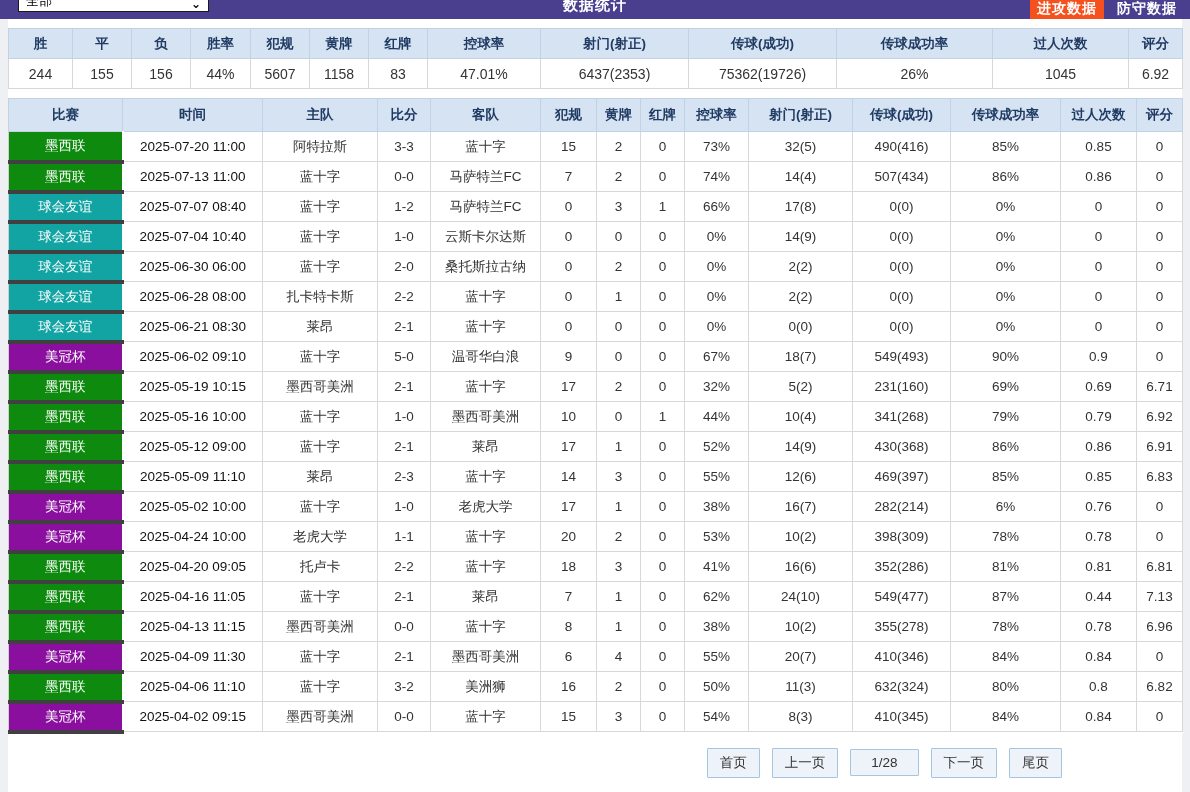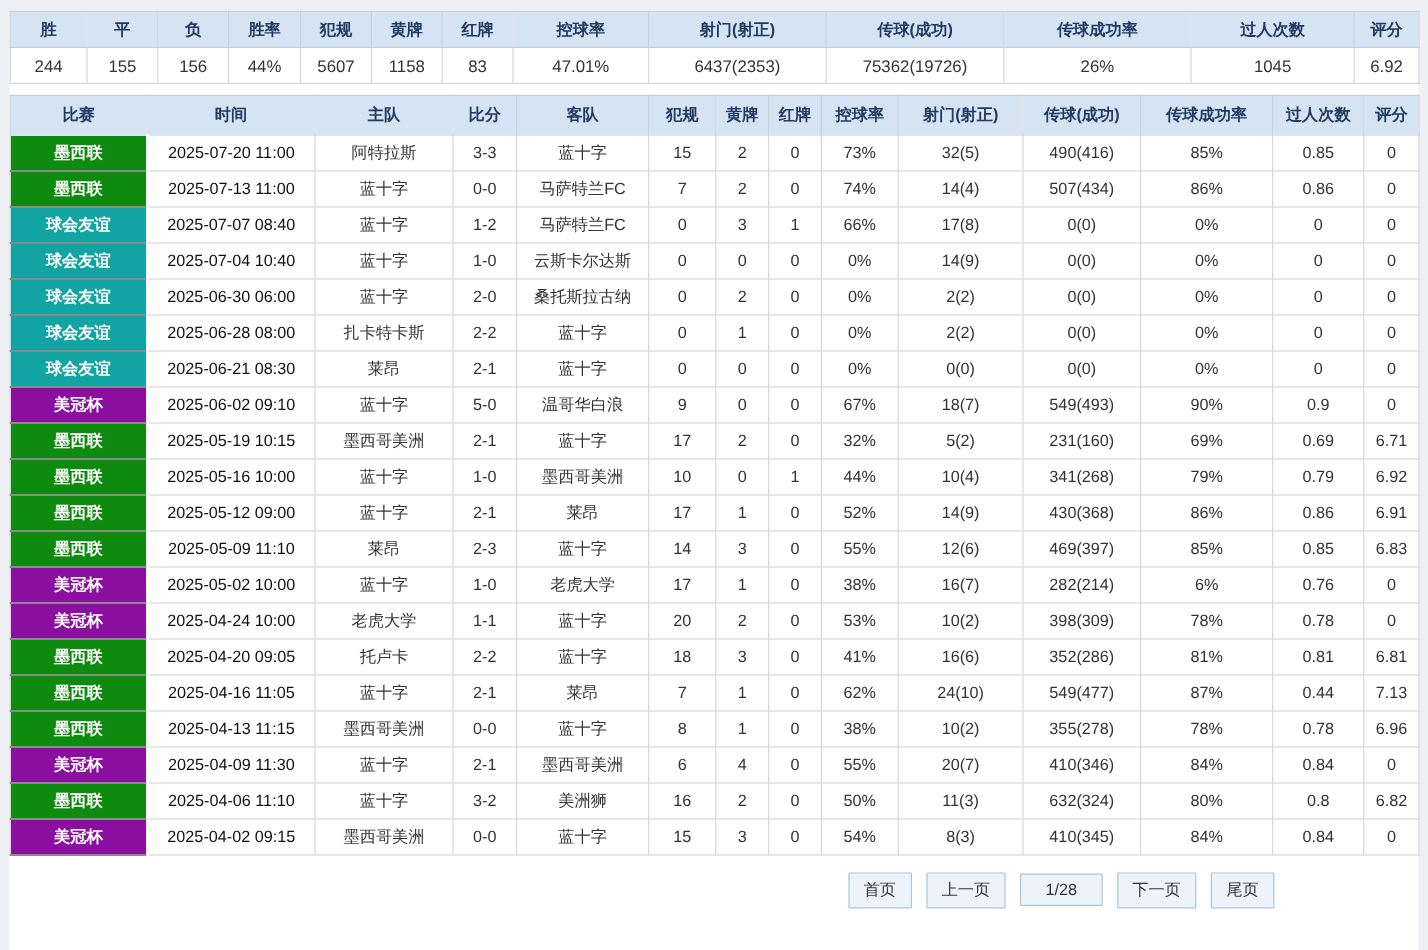--- a/index.html
+++ b/index.html
@@ -52,42 +52,53 @@
     color: #333; font-size: 14px; border: 1px solid #d8d8d8; height: 30px;
     background: #fff;
   }
 
   .summary-table { margin-top: 9px; border: 1px solid #c8c8c8; }
 
   .matches-table { margin-top: 9px; border: 1px solid #cfcfcf; }
   .matches-table thead th { height: 33px; }
   .matches-table tbody td { font-size: 13.5px; }
   .matches-table td.league {
-    color: #fff; font-weight: 700; font-size: 13.5px;
-    border-right: 2px solid #fff; border-bottom: 1px solid #404040; border-left: none; margin-left: 11px;
+    color: #fff; font-weight: 400; font-size: 13.5px;
+    border-right: 2px solid #fff; border-bottom: 4px solid #404040; border-left: none; margin-left: 11px;
   }
   .matches-table td.time { color: #111; }
 
   
   .pagination {
     width: 1056px; margin-top: 14px; text-align: right; padding-right: 2px;
   }
   .pg-btn {
     display: inline-block; margin-left: 12px;
     background: #eef3f9; border: 1px solid #a5c6e2; color: #333;
     font-size: 13.5px; padding: 5px 12px; cursor: pointer;
     font-family: inherit; border-radius: 1px;
   }
   .pg-indicator { cursor: default; padding: 5px 20px; }
 </style>
 </head>
 <body>
 
 <div class="wrap">
 
+  <div class="topbar">
+    <div class="filter-select">
+      <span>全部</span>
+      <span class="chev">⌄</span>
+    </div>
+    <div class="page-title">数据统计</div>
+    <div class="topbar-buttons">
+      <button class="tb-btn active">进攻数据</button>
+      <button class="tb-btn">防守数据</button>
+    </div>
+  </div>
 
   <table class="summary-table">
     <colgroup>
         <col style="width: 64px;">
         <col style="width: 59px;">
         <col style="width: 59px;">
         <col style="width: 60px;">
         <col style="width: 59px;">
         <col style="width: 59px;">
         <col style="width: 59px;">

